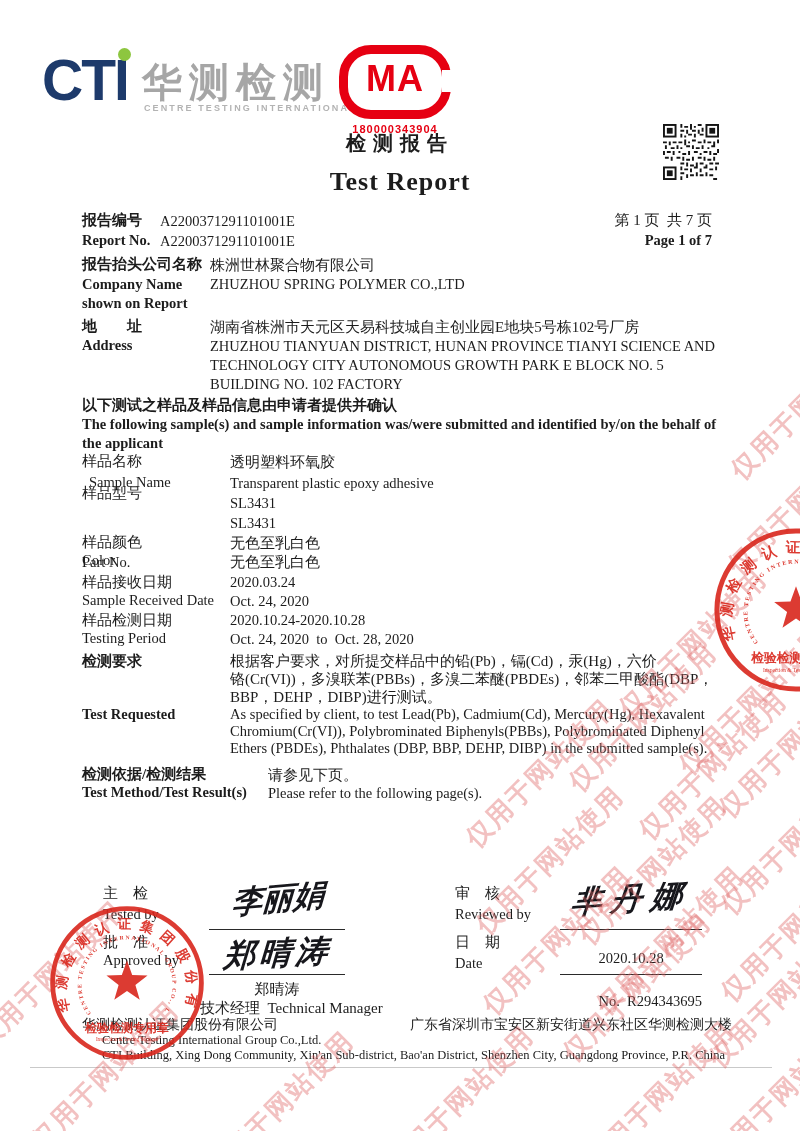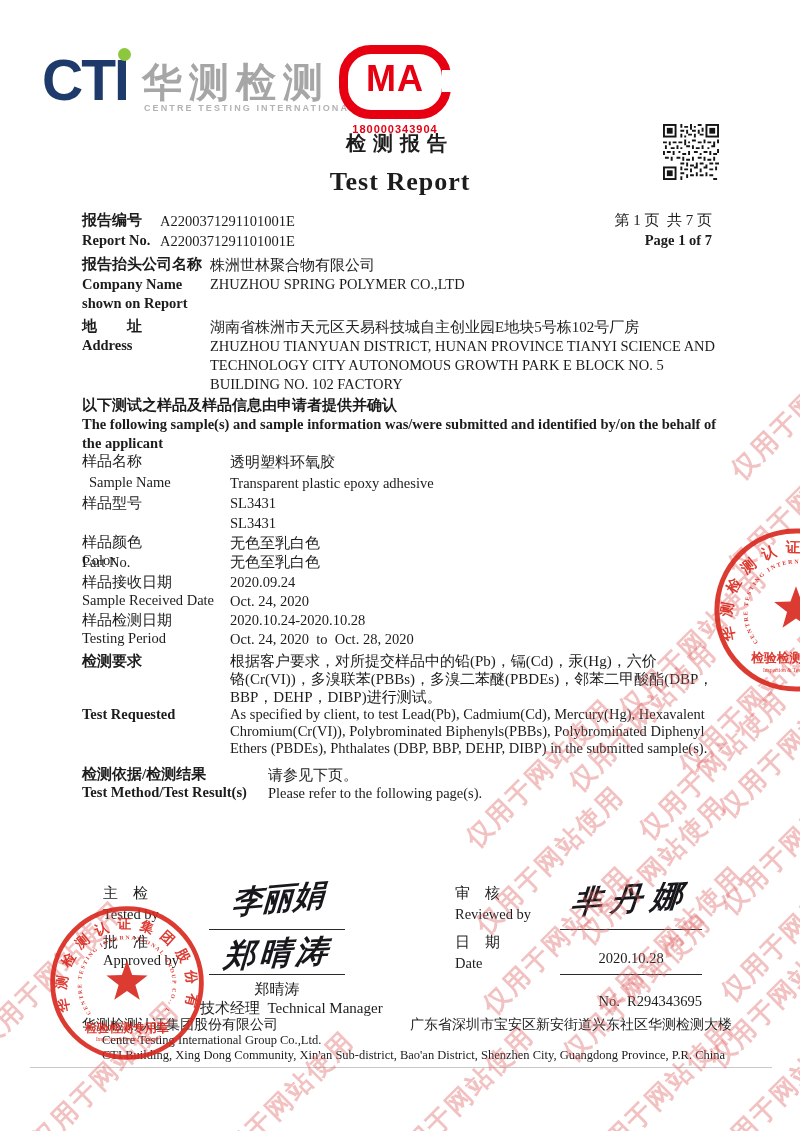--- a/index.html
+++ b/index.html
@@ -113,32 +113,32 @@
     <div class="abs cn b" style="left:82px;top:396px;">以下测试之样品及样品信息由申请者提供并确认</div>
     <div class="abs en b" style="left:82px;top:416px;">The following sample(s) and sample information was/were submitted and identified by/on the behalf of</div>
     <div class="abs en b" style="left:82px;top:435px;">the applicant</div>
 
     <div class="abs" style="left:82px;top:0;width:640px;">
       <div class="abs cn" style="left:0;top:452px;">样品名称</div>
       <div class="abs cn" style="left:148px;top:453px;">透明塑料环氧胶</div>
       <div class="abs en" style="left:7px;top:474px;text-align:right;">Sample Name</div>
       <div class="abs en" style="left:148px;top:475px;">Transparent plastic epoxy adhesive</div>
 
-      <div class="abs cn" style="left:0;top:494px;">样品型号</div>
+      <div class="abs cn" style="left:0;top:484px;">样品型号</div>
       <div class="abs en" style="left:148px;top:495px;">SL3431</div>
       <div class="abs en" style="left:0;top:514px;margin-top:40px;">Part No.</div>
       <div class="abs en" style="left:148px;top:515px;">SL3431</div>
 
       <div class="abs cn" style="left:0;top:533px;">样品颜色</div>
       <div class="abs cn" style="left:148px;top:534px;">无色至乳白色</div>
       <div class="abs en" style="left:0;top:552px;">Color</div>
       <div class="abs cn" style="left:148px;top:553px;">无色至乳白色</div>
 
       <div class="abs cn" style="left:0;top:573px;">样品接收日期</div>
-      <div class="abs en" style="left:148px;top:574px;">2020.09.24</div>
+      <div class="abs en" style="left:148px;top:574px;">2020.03.24</div>
       <div class="abs en" style="left:0;top:592px;">Sample Received Date</div>
       <div class="abs en prew" style="left:148px;top:593px;">Oct. 24, 2020</div>
 
       <div class="abs cn" style="left:0;top:611px;">样品检测日期</div>
       <div class="abs en" style="left:148px;top:612px;">2020.10.24-2020.10.28</div>
       <div class="abs en" style="left:0;top:630px;">Testing Period</div>
       <div class="abs en prew" style="left:148px;top:631px;">Oct. 24, 2020  to  Oct. 28, 2020</div>
     </div>
 
     <div class="abs cn b" style="left:82px;top:652px;">检测要求</div>

